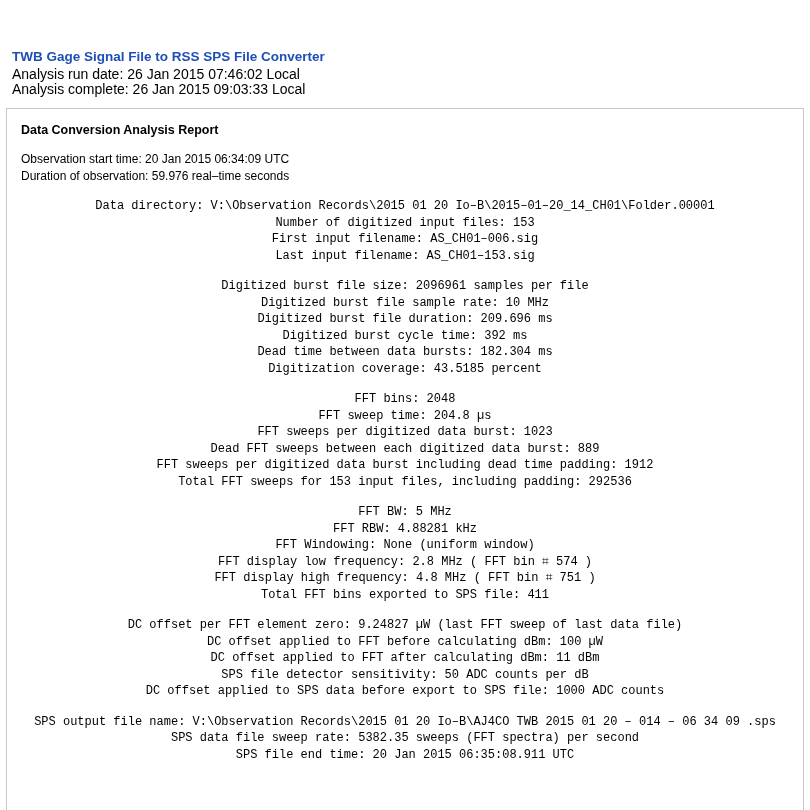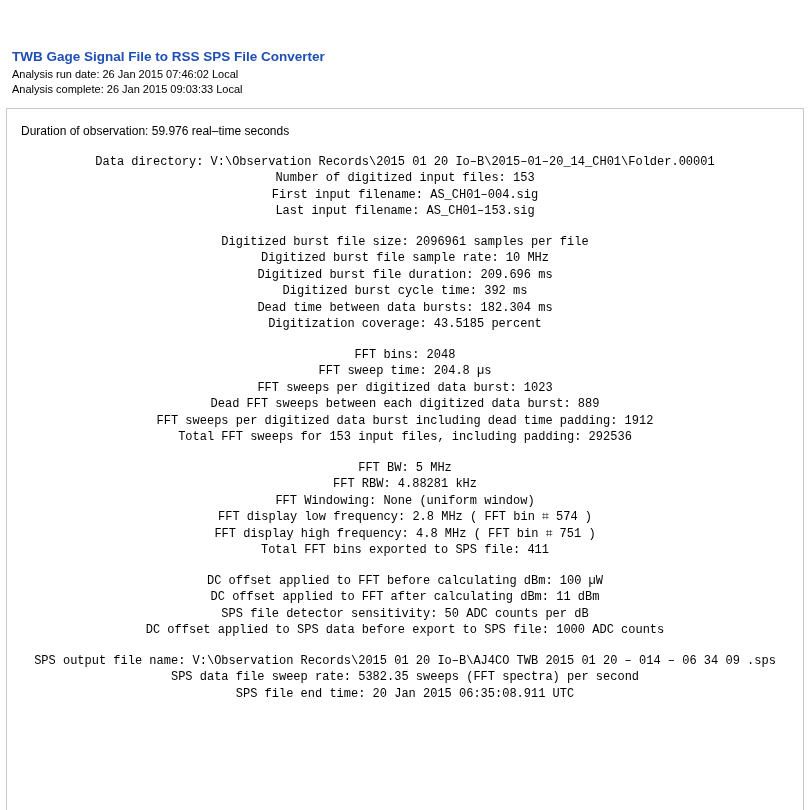--- a/index.html
+++ b/index.html
@@ -27,21 +27,21 @@
     padding: 4px 8px 0 8px;
   }
   .app-title {
     color: #1f4fb5;
     font-weight: bold;
     font-size: 13.5px;
     line-height: 17px;
     margin: 0 0 2px 0;
   }
   .meta-line {
-    font-size: 11px;
+    font-size: 14px;
     line-height: 15px;
     color: #000;
   }
   .report-panel {
     position: absolute;
     left: 6px;
     top: 68px;
     width: 798px;
     height: 736px;
     box-sizing: border-box;
@@ -79,29 +79,31 @@
 <div class="app">
 
   <div class="header">
     <div class="app-title">TWB Gage Signal File to RSS SPS File Converter</div>
     <div class="meta-line">Analysis run date: 26 Jan 2015 07:46:02 Local</div>
     <div class="meta-line">Analysis complete: 26 Jan 2015 09:03:33 Local</div>
   </div>
 
   <div class="report-panel">
 
+    <div class="report-title">Data Conversion Analysis Report</div>
 
     <div class="section blk-obs">
+      <div class="row">Observation start time: 20 Jan 2015 06:34:09 UTC</div>
       <div class="row">Duration of observation: 59.976 real–time seconds</div>
     </div>
 
     <div class="section center-block">
       <div class="row">Data directory: V:\Observation Records\2015 01 20 Io–B\2015–01–20_14_CH01\Folder.00001</div>
       <div class="row">Number of digitized input files: 153</div>
-      <div class="row">First input filename: AS_CH01–004.sig</div>
+      <div class="row">First input filename: AS_CH01–006.sig</div>
       <div class="row">Last input filename: AS_CH01–153.sig</div>
     </div>
 
     <div class="section center-block">
       <div class="row">Digitized burst file size: 2096961 samples per file</div>
       <div class="row">Digitized burst file sample rate: 10 MHz</div>
       <div class="row">Digitized burst file duration: 209.696 ms</div>
       <div class="row">Digitized burst cycle time: 392 ms</div>
       <div class="row">Dead time between data bursts: 182.304 ms</div>
       <div class="row">Digitization coverage: 43.5185 percent</div>
@@ -119,20 +121,21 @@
     <div class="section center-block">
       <div class="row">FFT BW: 5 MHz</div>
       <div class="row">FFT RBW: 4.88281 kHz</div>
       <div class="row">FFT Windowing: None (uniform window)</div>
       <div class="row">FFT display low frequency: 2.8 MHz ( FFT bin ⌗ 574 )</div>
       <div class="row">FFT display high frequency: 4.8 MHz ( FFT bin ⌗ 751 )</div>
       <div class="row">Total FFT bins exported to SPS file: 411</div>
     </div>
 
     <div class="section center-block">
+      <div class="row">DC offset per FFT element zero: 9.24827 µW (last FFT sweep of last data file)</div>
       <div class="row">DC offset applied to FFT before calculating dBm: 100 µW</div>
       <div class="row">DC offset applied to FFT after calculating dBm: 11 dBm</div>
       <div class="row">SPS file detector sensitivity: 50 ADC counts per dB</div>
       <div class="row">DC offset applied to SPS data before export to SPS file: 1000 ADC counts</div>
     </div>
 
     <div class="section center-block">
       <div class="row">SPS output file name: V:\Observation Records\2015 01 20 Io–B\AJ4CO TWB 2015 01 20 – 014 – 06 34 09 .sps</div>
       <div class="row">SPS data file sweep rate: 5382.35 sweeps (FFT spectra) per second</div>
       <div class="row">SPS file end time: 20 Jan 2015 06:35:08.911 UTC</div>

